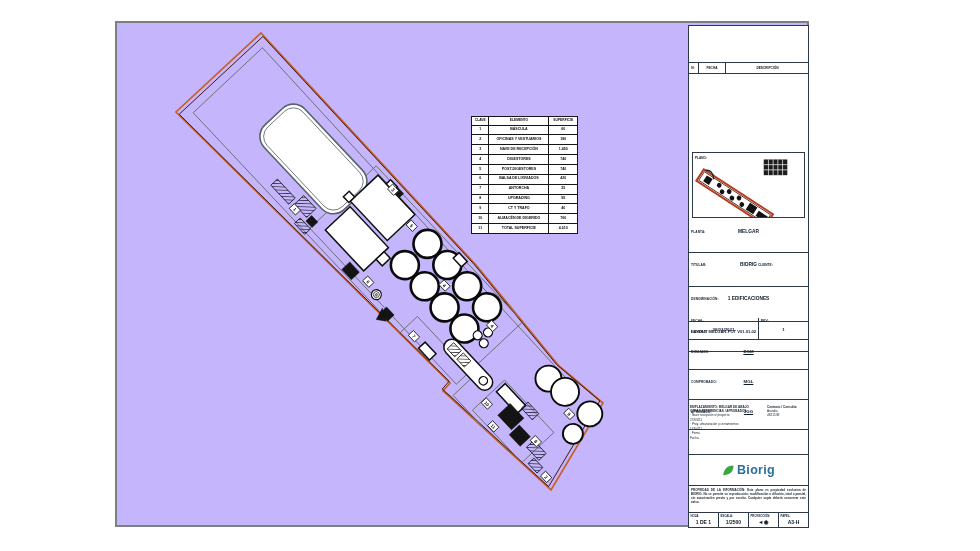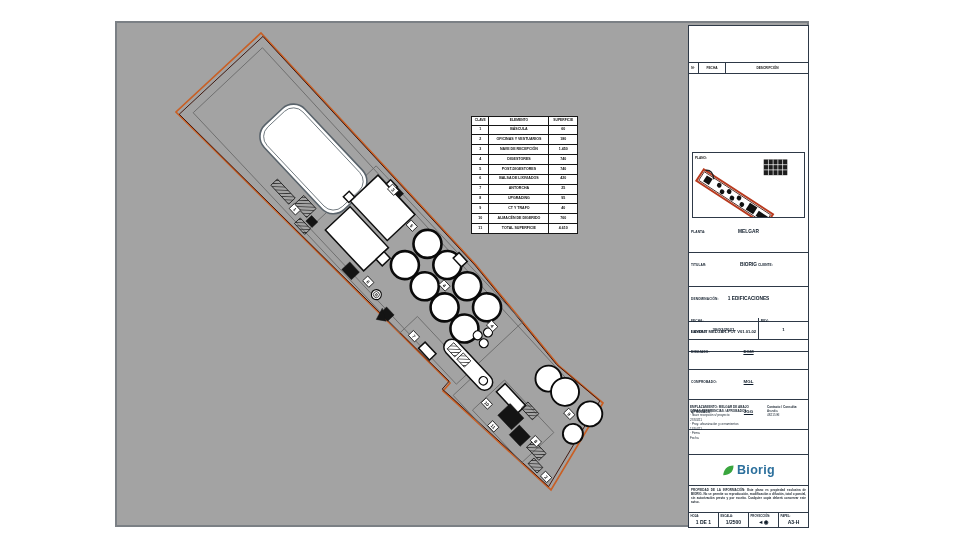--- a/index.html
+++ b/index.html
@@ -1,20 +1,20 @@
 <!DOCTYPE html>
 <html><head>
 <meta charset="utf-8">
 <style>
   *{margin:0;padding:0;box-sizing:border-box}
   html,body{width:980px;height:551px;background:#ffffff;overflow:hidden;
     font-family:"Liberation Sans",sans-serif;color:#111}
   .stage{position:relative;width:980px;height:551px;background:#fff}
   .sheet{position:absolute;left:115px;top:21px;width:694px;height:506px;
-    border:2px solid #7b8085;background:#a3a3a3}
+    border:2px solid #7b8085;background:#c4b5fd}
 
   
   .plan{position:absolute;left:0;top:0;width:694px;height:502px}
   .bnd-o{fill:none;stroke:#c95f24;stroke-width:1.7}
   .bnd-i{fill:none;stroke:#40170e;stroke-width:1}
   .roads path{fill:none;stroke:#6d6d6d;stroke-width:.9}
   .lag{fill:#fff;stroke:#59636b;stroke-width:1.6}
   .lag2{fill:none;stroke:#59636b;stroke-width:.8}
   .bld, g.bld rect{fill:#fff;stroke:#0f0f0f;stroke-width:1.5}
   .tank circle{fill:#fff;stroke:#0a0a0a;stroke-width:2.6}

